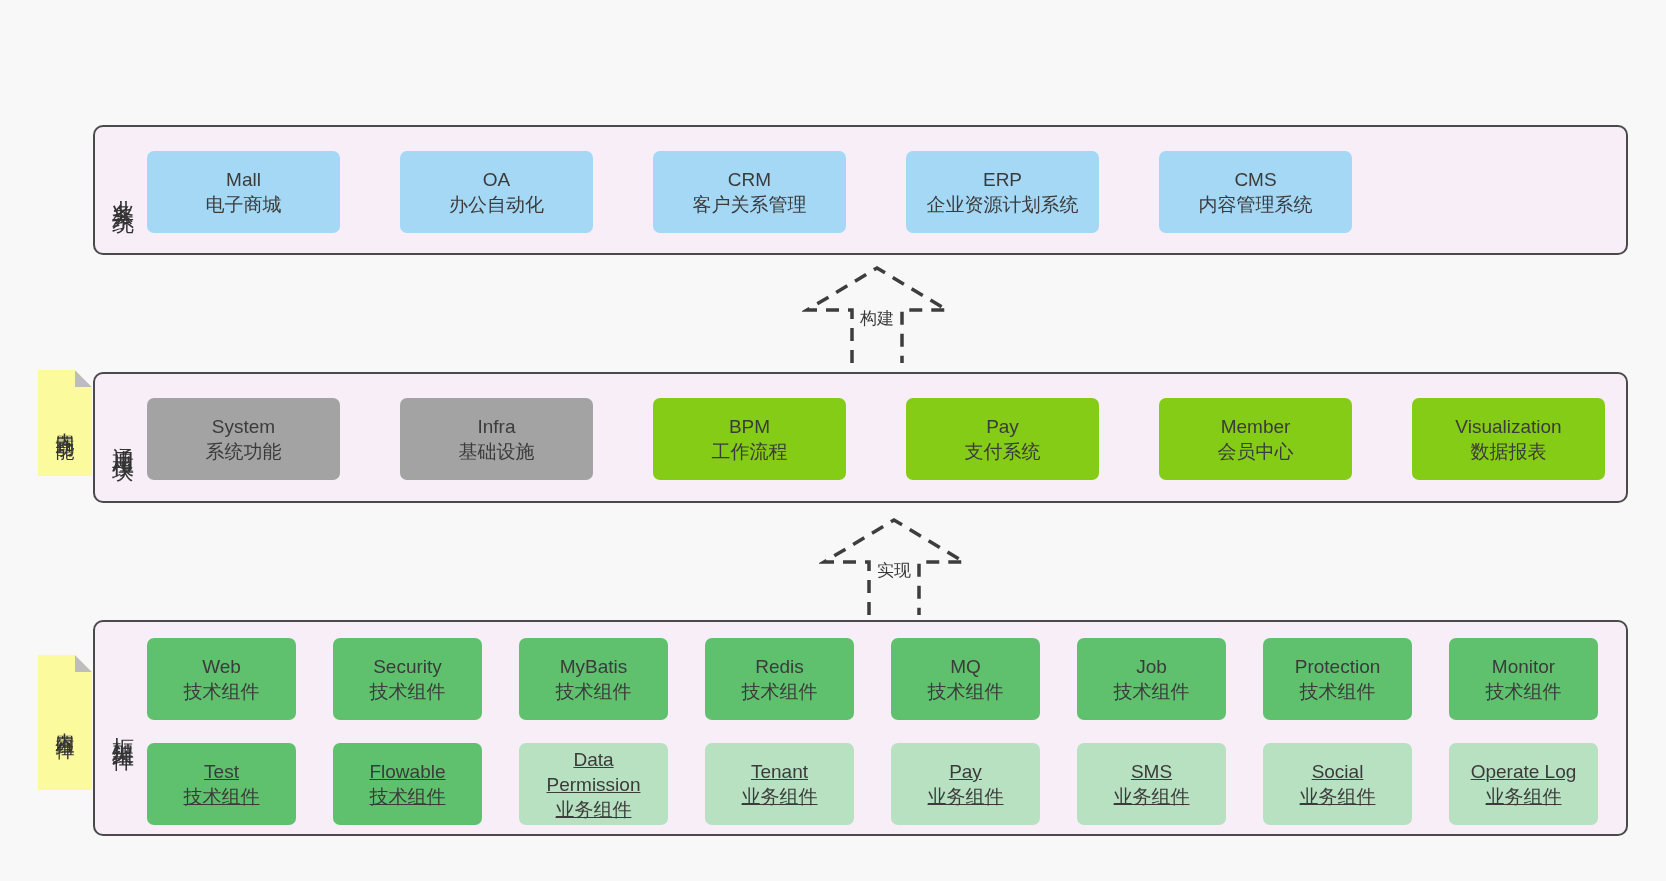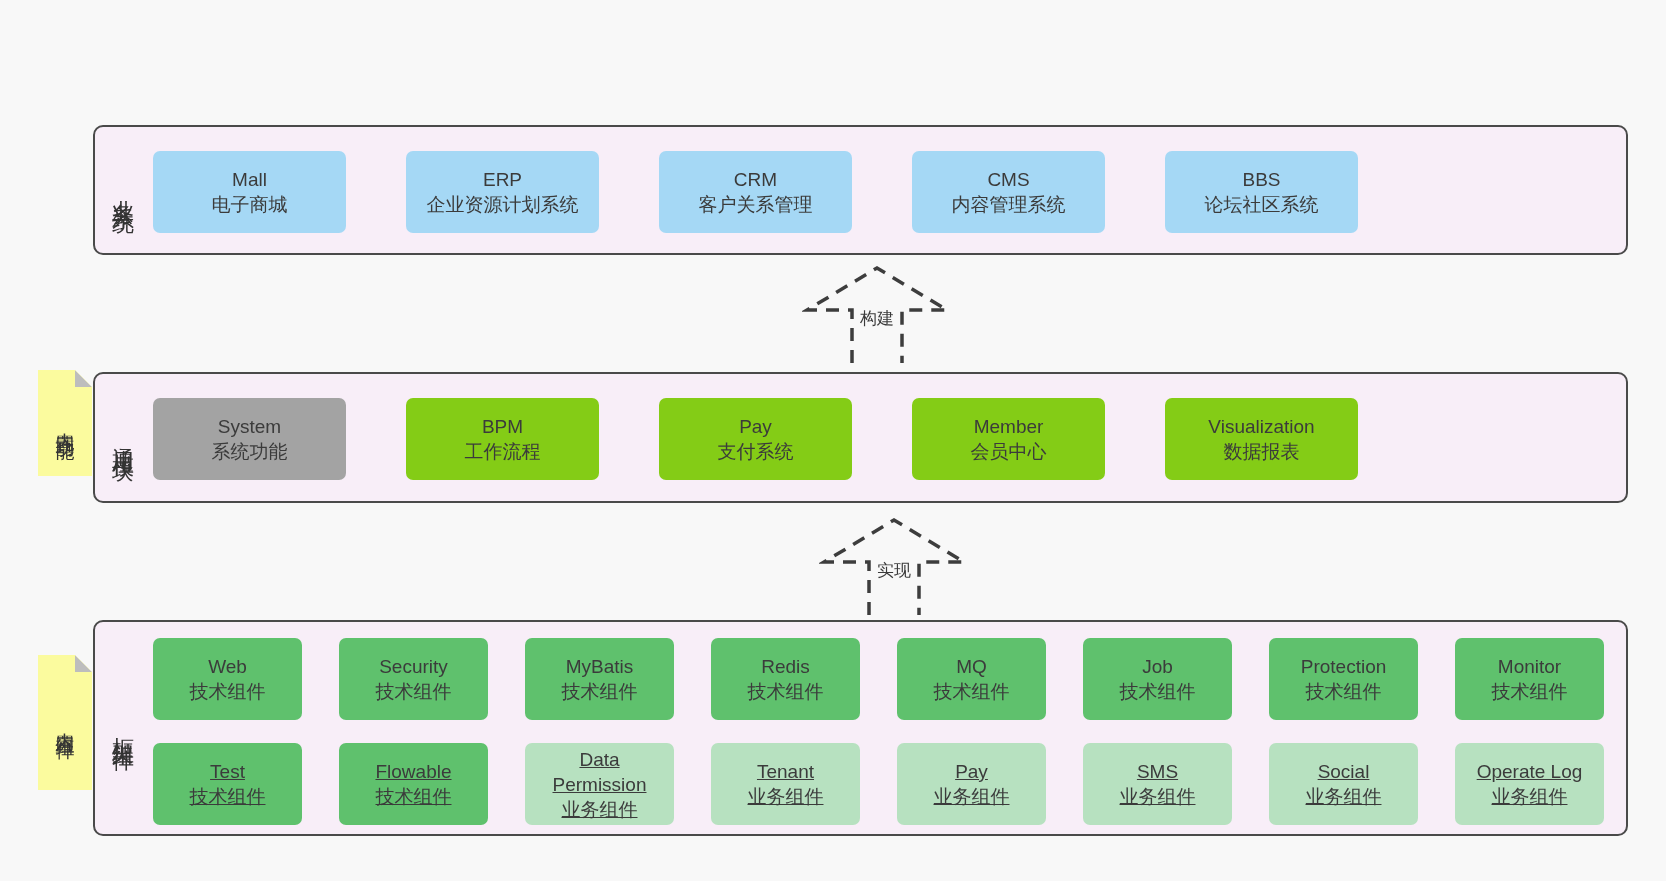--- a/index.html
+++ b/index.html
@@ -13,21 +13,21 @@
     background:#f8eef8; border:2px solid #4a4a4a; border-radius:10px;
   }
   #layer-business   { top:125px; height:130px; }
   #layer-modules    { top:372px; height:131px; }
   #layer-components { top:620px; height:216px; }
   .layer-label {
     position:absolute; left:13px; top:50%; transform:translateY(-50%);
     writing-mode:vertical-rl; text-orientation:upright;
     font-size:22px; letter-spacing:4px; color:#333; white-space:nowrap;
   }
-  .row { position:absolute; left:58px; display:flex; }
+  .row { position:absolute; left:52px; display:flex; }
   .cols6 { gap:60px; }
   .cols8 { gap:37px; }
   #layer-business .row, #layer-modules .row { top:24px; }
   #layer-components .row1 { top:16px; }
   #layer-components .row2 { top:121px;text-decoration:underline; }
   .box {
     height:82px; border-radius:7px; box-sizing:border-box; padding:2px 6px;
     display:flex; flex-direction:column; justify-content:center; align-items:center;
     text-align:center; font-size:19px; line-height:25px;
   }
@@ -72,34 +72,34 @@
 <body>
 
 <div class="layer" id="layer-business">
   <div class="layer-label">业务系统</div>
   <div class="row cols6">
     <div class="box blue">
       <div>Mall</div>
       <div>电子商城</div>
     </div>
     <div class="box blue">
+      <div>OA</div>
+      <div>办公自动化</div>
+    </div>
+    <div class="box blue">
+      <div>CRM</div>
+      <div>客户关系管理</div>
+    </div>
+    <div class="box blue">
       <div>ERP</div>
       <div>企业资源计划系统</div>
     </div>
     <div class="box blue">
-      <div>CRM</div>
-      <div>客户关系管理</div>
-    </div>
-    <div class="box blue">
       <div>CMS</div>
       <div>内容管理系统</div>
-    </div>
-    <div class="box blue">
-      <div>BBS</div>
-      <div>论坛社区系统</div>
     </div>
   </div>
 </div>
 
 <div class="arrow" id="arrow-build">
   <svg width="150" height="100" viewBox="0 0 150 100">
     <path d="M50,100 L50,47 L5,47 L75,5 L145,47 L100,47 L100,100"></path>
   </svg>
   <div class="arrow-label">构建</div>
 </div>
@@ -108,20 +108,24 @@
   <div class="fold"></div>
   <div class="note-text">内置功能</div>
 </div>
 <div class="layer" id="layer-modules">
   <div class="layer-label">通用模块</div>
   <div class="row cols6">
     <div class="box red">
       <div>System</div>
       <div>系统功能</div>
     </div>
+    <div class="box red">
+      <div>Infra</div>
+      <div>基础设施</div>
+    </div>
     <div class="box pink">
       <div>BPM</div>
       <div>工作流程</div>
     </div>
     <div class="box pink">
       <div>Pay</div>
       <div>支付系统</div>
     </div>
     <div class="box pink">
       <div>Member</div>

